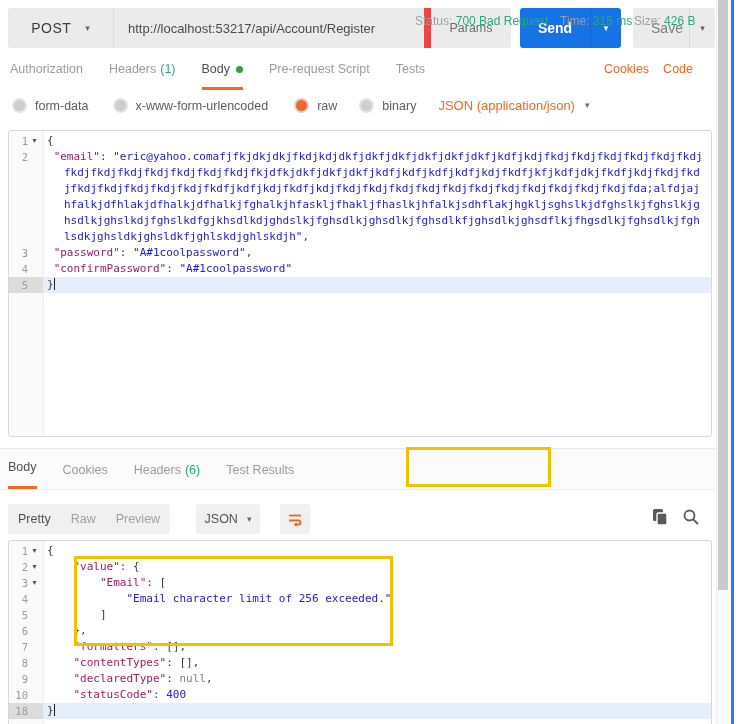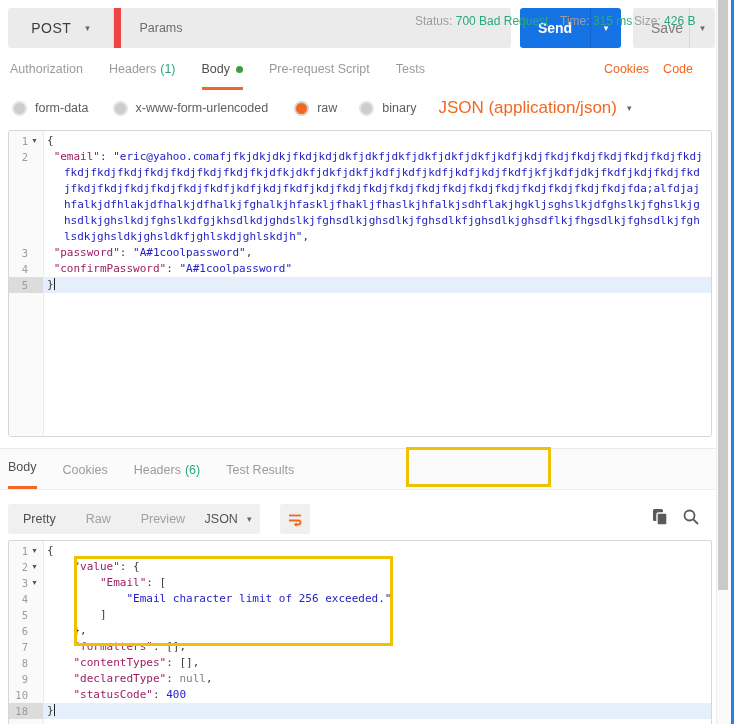--- a/index.html
+++ b/index.html
@@ -34,21 +34,21 @@
   .toplinks{margin-left:auto;display:flex;gap:14px;padding-right:24px;}
   .toplinks span{color:#f26722;font-size:12.5px;cursor:pointer;}
 
   
   .radios{top:98px;left:12px;width:700px;display:flex;align-items:center;}
   .radio-item{display:flex;align-items:center;gap:8px;cursor:pointer;}
   .rad{width:11px;height:11px;border-radius:50%;background:#cdcdcd;border:2px solid #e4e4e4;}
   .rad.sel{background:#f26722;border:2px solid #d2d2d2;}
   .radio-item .rl{font-size:12.5px;color:#5e5e5e;}
   .ctype{display:flex;align-items:center;gap:10px;cursor:pointer;}
-  .ctype .cl{color:#f26722;font-size:17px;}
+  .ctype .cl{color:#f26722;font-size:13px;}
 
   
   .editor{background:#fff;border:1px solid #d7d7d7;border-radius:3px;overflow:hidden;padding-top:2px;box-sizing:border-box;}
   .editor{position:absolute;}
   .req-editor{top:130px;left:8px;width:704px;height:307px;}
   .res-editor{top:540px;left:8px;width:704px;height:184px;border-bottom:none;border-radius:3px 3px 0 0;}
   .gutter-bg{position:absolute;left:0;top:0;bottom:0;width:34px;background:#fafafa;border-right:1px solid #ececec;}
   .ed-row{position:relative;display:flex;min-height:16px;}
   .ed-gutter{width:34px;flex:0 0 34px;display:flex;align-items:flex-start;}
   .ed-gutter .ln{width:19px;text-align:right;font-size:10.5px;color:#9c9c9c;line-height:16px;
@@ -73,21 +73,21 @@
   .metaitem{position:absolute;top:14px;font-size:12px;}
   .metaitem .ml{color:#9e9e9e;}
   .metaitem .mv{color:#29a87c;}
   .m-status{left:415px;}
   .m-time{left:560px;}
   .m-size{left:634px;}
 
   
   .restools{top:498px;left:0;width:717px;height:42px;}
   .viewgroup{position:absolute;left:8px;top:6px;height:30px;background:#f0f0f0;border-radius:3px;display:flex;}
-  .viewgroup .seg{padding:0 15px;display:flex;align-items:center;font-size:12.5px;color:#a0a0a0;cursor:pointer;}
+  .viewgroup .seg{padding:0 10px;display:flex;align-items:center;font-size:12.5px;color:#a0a0a0;cursor:pointer;}
   .viewgroup .seg.active{color:#4f4f4f;}
   .fmtbtn{position:absolute;left:196px;top:6px;width:64px;height:30px;background:#f0f0f0;border-radius:3px;
           display:flex;align-items:center;justify-content:center;gap:9px;cursor:pointer;}
   .fmtbtn .fl{font-size:12.5px;color:#555;}
   .wrapbtn{position:absolute;left:280px;top:6px;width:30px;height:30px;background:#f0f0f0;border-radius:3px;
            display:flex;align-items:center;justify-content:center;cursor:pointer;}
   .icbtn{position:absolute;top:10px;cursor:pointer;}
 
   
   .hlbox{position:absolute;border:3px solid #eec200;z-index:10;pointer-events:none;}
@@ -103,20 +103,21 @@
 <body>
 
 <div class="app">
 
   <div class="abs urlrow">
     <div class="method">
       <span class="m">POST</span>
       <span class="caret">▾</span>
     </div>
     <div class="urlbox">
+      <input type="text" value="http://localhost:53217/api/Account/Register" style="">
       <div class="params">Params</div>
     </div>
   </div>
   <div class="abs send">
     <div class="lbl">Send</div>
     <div class="dd">
         <span class="caret" style="color:#fff">▾</span>
       </div>
   </div>
   <div class="abs save">

